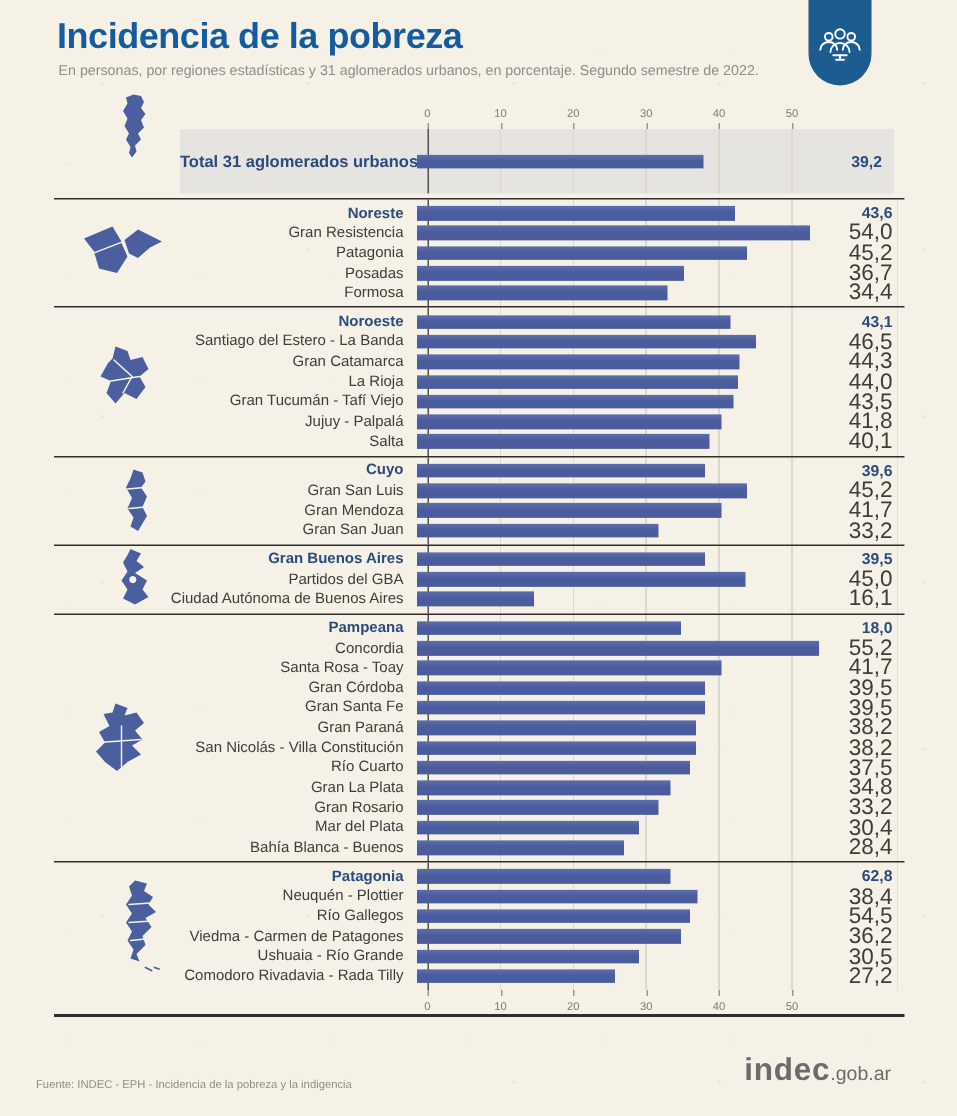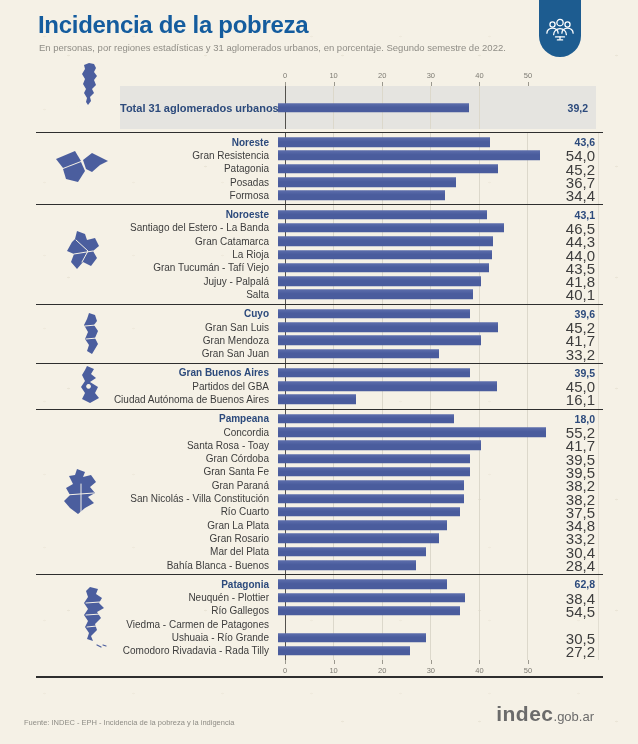--- a/index.html
+++ b/index.html
@@ -373,20 +373,24 @@
         </div>
         <div class="row">
           <div class="lbl">Río Gallegos</div>
           <div class="plot">
             <div class="bar" style="width: 181.764px;"></div>
             <div class="val">54,5</div>
           </div>
         </div>
         <div class="row">
           <div class="lbl">Viedma - Carmen de Patagones</div>
+          <div class="plot">
+            <div class="bar" style="width: 175.932px;"></div>
+            <div class="val">36,2</div>
+          </div>
         </div>
         <div class="row">
           <div class="lbl">Ushuaia - Río Grande</div>
           <div class="plot">
             <div class="bar" style="width: 148.23px;"></div>
             <div class="val">30,5</div>
           </div>
         </div>
         <div class="row">
           <div class="lbl">Comodoro Rivadavia - Rada Tilly</div>

